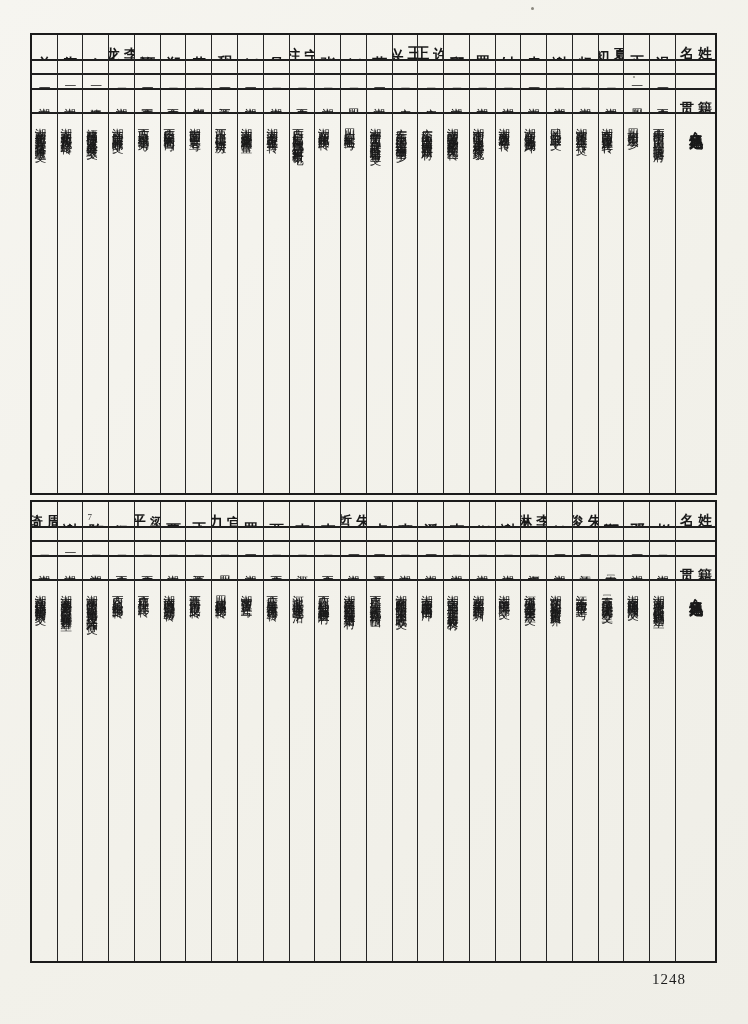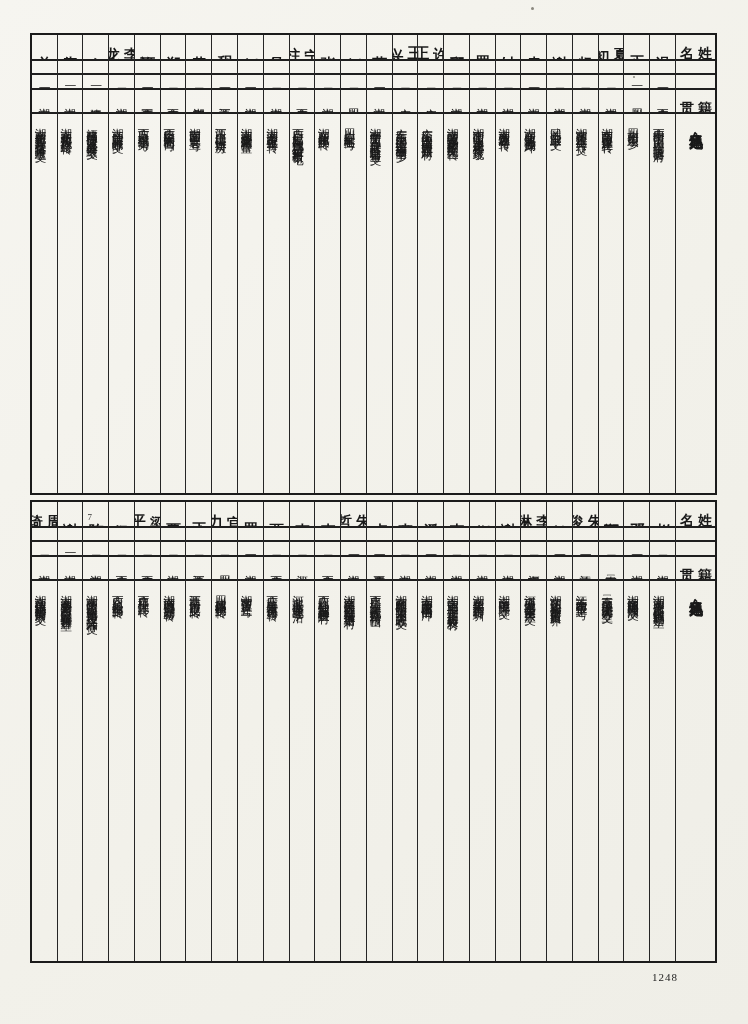--- a/index.html
+++ b/index.html
@@ -63,21 +63,21 @@
     writing-mode:horizontal-tb;
   }
   .header-col .hv{font-weight:bold;font-size:14px;}
   .h-name{letter-spacing:15px;}
   .h-alias{letter-spacing:5px;}
   .h-age{letter-spacing:3px;}
   .h-origin{letter-spacing:15px;}
   .h-addr{letter-spacing:30px;}
   .page-number{
     position:absolute;left:652px;top:971px;
-    font-size:11px;letter-spacing:1px;color:#1c1c1c;
+    font-size:15px;letter-spacing:1px;color:#1c1c1c;
     font-family:"Liberation Serif","DejaVu Serif",serif;
   }
   .speck{position:absolute;background:#8a887f;border-radius:50%;}
 </style>
 </head>
 <body>
 
 <div class="sheet">
 
   <div class="reg-table t0">

